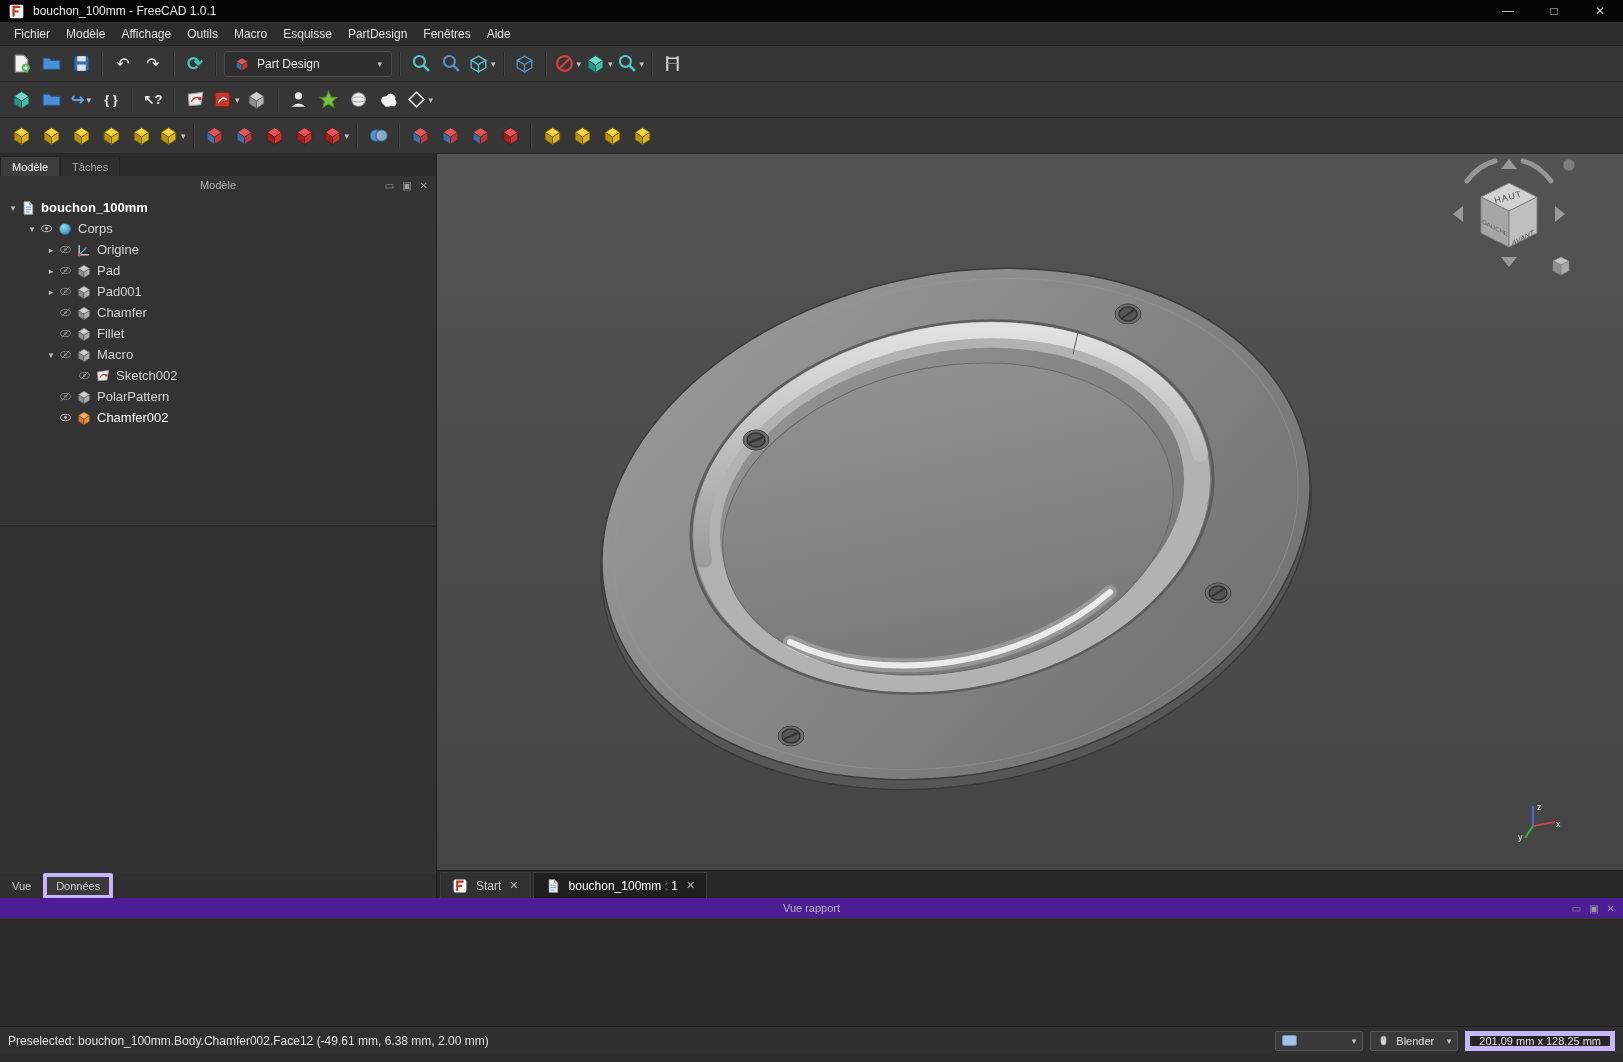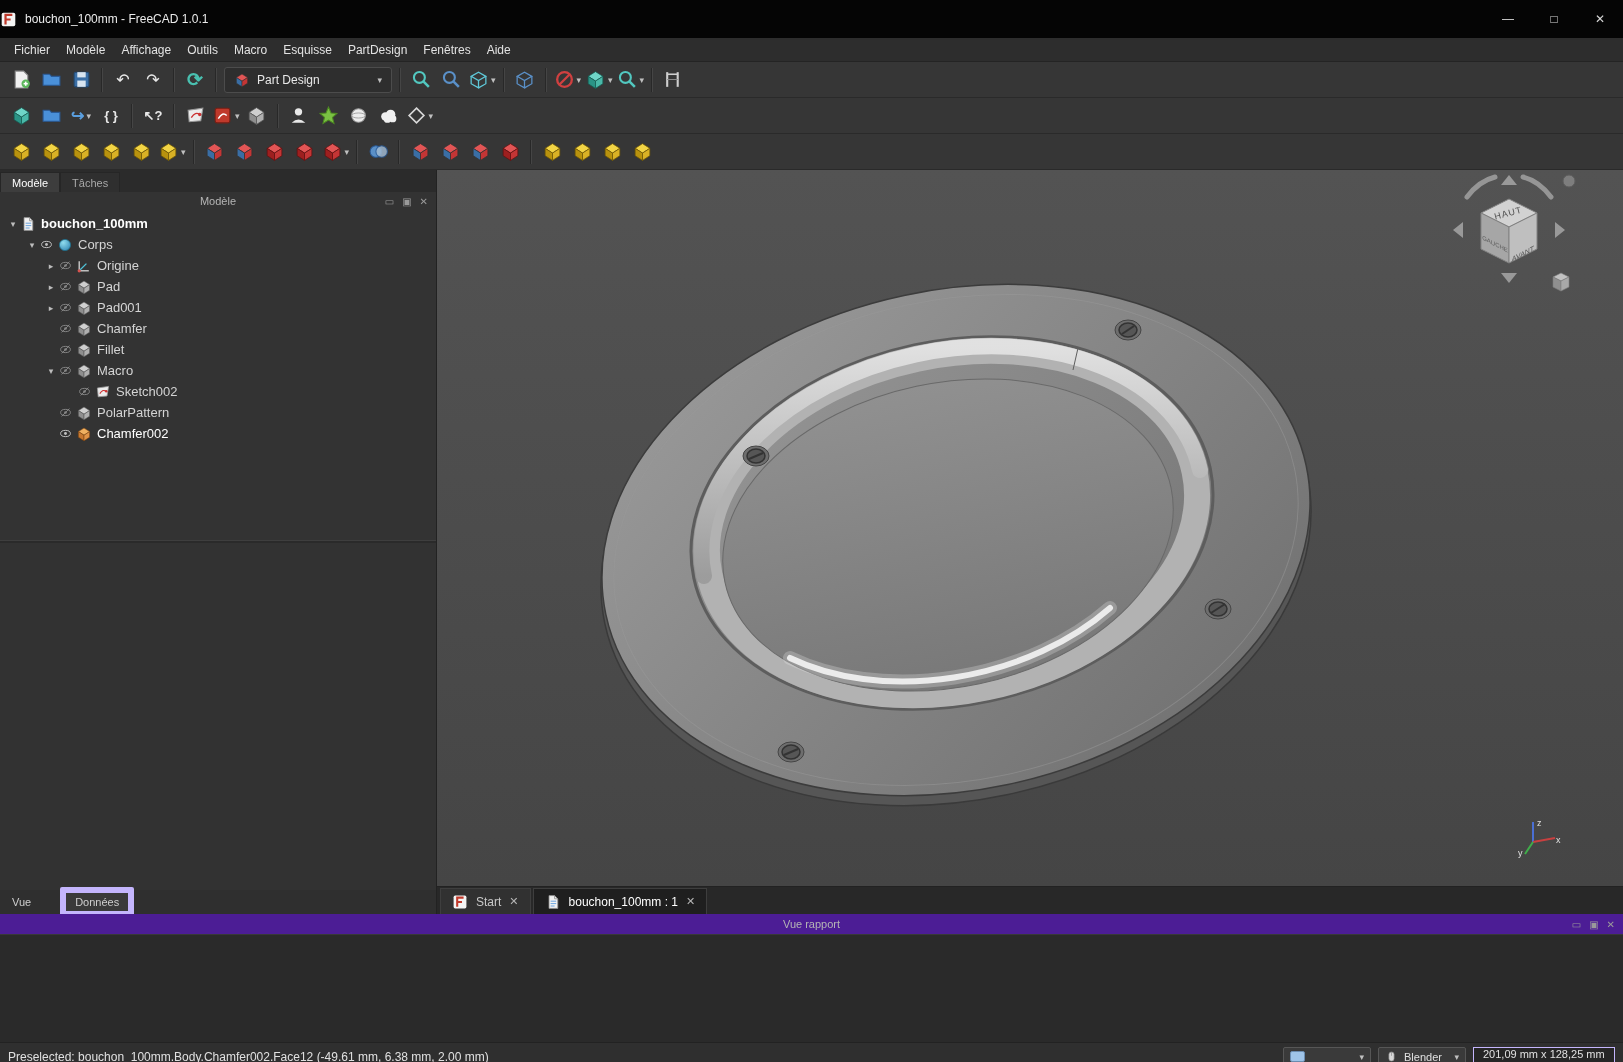--- a/index.html
+++ b/index.html
@@ -1,20 +1,20 @@
 <!DOCTYPE html>
 <html><head>
 <meta charset="utf-8">
 <style>
   * { box-sizing: border-box; margin: 0; padding: 0; }
   html,body { width:1623px; height:1062px; overflow:hidden; background:#2d2d2d;
     font-family:"Liberation Sans", sans-serif; color:#ddd; }
 
   
-  .titlebar { height:38px; background:#050505; display:flex; align-items:center; padding-left:0; font-size:12px; color:#ececec;text-align:right; }
+  .titlebar { height:22px; background:#050505; display:flex; align-items:center; padding-left:8px; font-size:12px; color:#ececec;text-align:right; }
   .app-ic { width:17px; height:17px; margin-right:8px; }
   .win-btns { margin-left:auto; display:flex; height:30px; }
   .win-btn { width:46px; display:flex; align-items:center; justify-content:center; color:#d8d8d8; font-size:12px; }
 
   
   .menubar { height:24px; background:#2d2d2d; border-bottom:1px solid #242424; display:flex; align-items:center; padding-left:6px; font-size:12px; color:#e2e2e2; }
   .menu-item { padding:3px 8px; }
 
   
   .toolbar { height:36px; background:#363636; border-bottom:1px solid #2a2a2a; display:flex; align-items:center; padding-left:6px; }
@@ -51,21 +51,21 @@
   .expander { width:14px; font-size:9px; color:#bdbdbd; text-align:center; flex:none; }
   .vis { width:15px; height:13px; margin-right:3px; flex:none; }
   .ticon { width:16px; height:16px; margin-right:5px; flex:none; }
   .tlabel { white-space:nowrap; }
   .tree-row.root .tlabel { font-weight:bold; color:#fff; }
   .tree-row.presel .tlabel { color:#fff; }
   .splitter { height:3px; background:#2a2a2a; border-top:1px solid #3e3e3e; }
   .lower { flex:1; background:#323232; }
   .bottom-tabs { height:24px; display:flex; align-items:center; gap:3px; padding:0 3px; background:#2f2f2f; font-size:11px; color:#cfcfcf; }
   .btab { padding:3px 9px; }
-  .btab.active { border:6px solid #c4b5fd; background:#3a3a3a; border-radius:2px;margin-left:17px; }
+  .btab.active { border:4px solid #c4b5fd; background:#3a3a3a; border-radius:2px; }
 
   
   .vp-col { flex:1; display:flex; flex-direction:column; }
   .viewport { flex:1; position:relative; background:linear-gradient(180deg,#535353,#454545); overflow:hidden; }
   .model-svg { position:absolute; inset:0; }
   .navcube { position:absolute; top:3px; right:46px; width:130px; height:126px; }
   .axes { position:absolute; right:60px; bottom:26px; width:46px; height:46px; }
   .mdi { height:28px; background:#282828; border-top:1px solid #222; display:flex; align-items:flex-end; gap:2px; padding:0 0 0 3px; }
   .mdi-tab { display:flex; align-items:center; gap:8px; height:26px; padding:12px 11px; background:#313131; border:1px solid #3e3e3e; border-bottom:none; font-size:12px; color:#c8c8c8; }
   .mdi-tab.active { background:#1f1f1f; color:#fff; }
@@ -75,21 +75,21 @@
   .report { height:128px; display:flex; flex-direction:column; background:#2c2c2c; }
   .report-header { height:20px; position:relative; display:flex; align-items:center; font-size:11px; color:#b5b5b5; background:#4c1d95; }
   .report-header .rt { position:absolute; left:0; right:0; text-align:center; }
   .report-body { flex:1; background:#2a2a2a; border-top:1px solid #383838; }
 
   
   .statusbar { height:28px; background:#2f2f2f; border-top:1px solid #222; display:flex; align-items:center; padding:0 8px; font-size:12px; color:#e0e0e0; }
   .sb-right { margin-left:auto; display:flex; align-items:center; gap:7px; }
   .sb-combo { display:flex; align-items:center; gap:6px; border:1px solid #565656; background:#3a3a3a; height:20px; padding:0 6px; font-size:11px; border-radius:2px; min-width:88px; }
   .sb-combo .caret { margin-left:auto; }
-  .sb-dim { border:1px solid #c4b5fd; background:#262626; height:20px; padding:0 9px; display:flex; font-size:11px; min-width:142px; }
+  .sb-dim { border:5px solid #c4b5fd; background:#262626; height:20px; padding:0 9px; display:flex; align-items:center; font-size:11px; min-width:142px; }
   .sb-unit-ic { width:15px; height:11px; background:#9fc4e8; border:1px solid #6a8cb0; border-radius:2px; }
 </style>
 </head>
 <body>
 
 <svg width="0" height="0" style="position:absolute" aria-hidden="true">
 <defs>
   <linearGradient id="flangeGrad" x1="0" y1="0" x2="1" y2="1">
     <stop offset="0" stop-color="#9d9d9d"></stop>
         <stop offset="1" stop-color="#6d6d6d"></stop>

